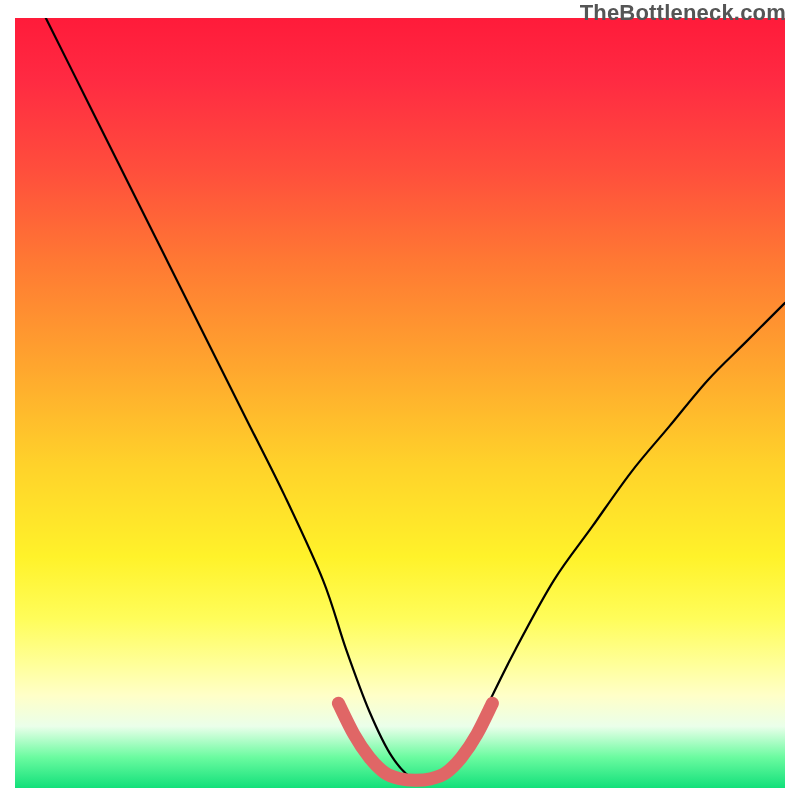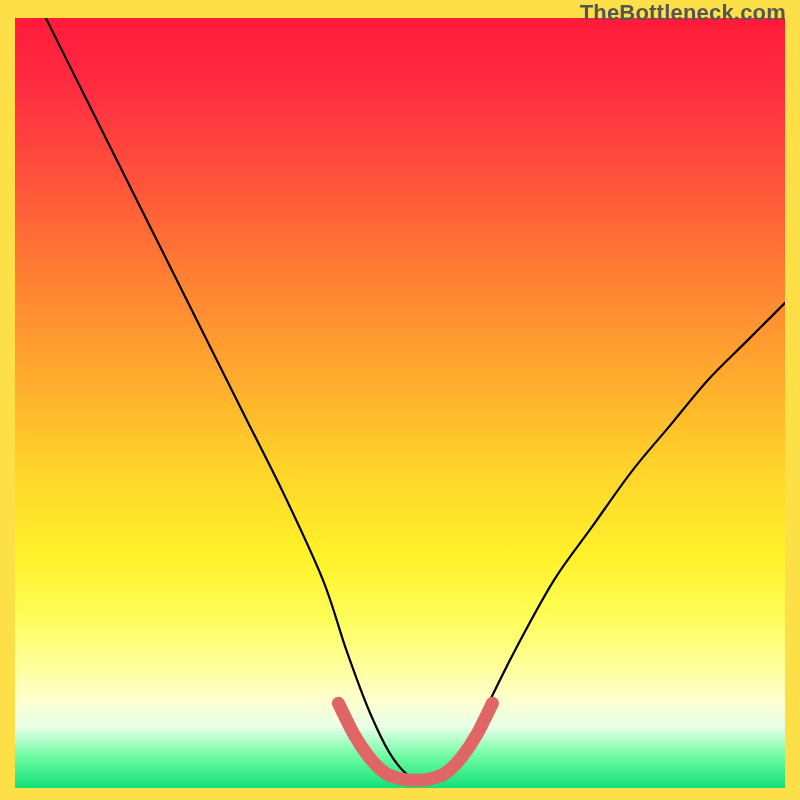--- a/index.html
+++ b/index.html
@@ -9,21 +9,21 @@
     height: 800px;
     background: #000;
     font-family: Arial, Helvetica, sans-serif;
     overflow: hidden;
   }
   .frame {
     position: absolute;
     left: 0; top: 0;
     width: 800px;
     height: 800px;
-    background: #fde047;
+    background: #ffffff;
   }
   .plot {
     position: absolute;
     left: 15px;
     top: 18px;
     width: 770px;
     height: 770px;
     background: linear-gradient(to bottom,
       #ff1b3a 0%,
       #ff2a42 8%,

